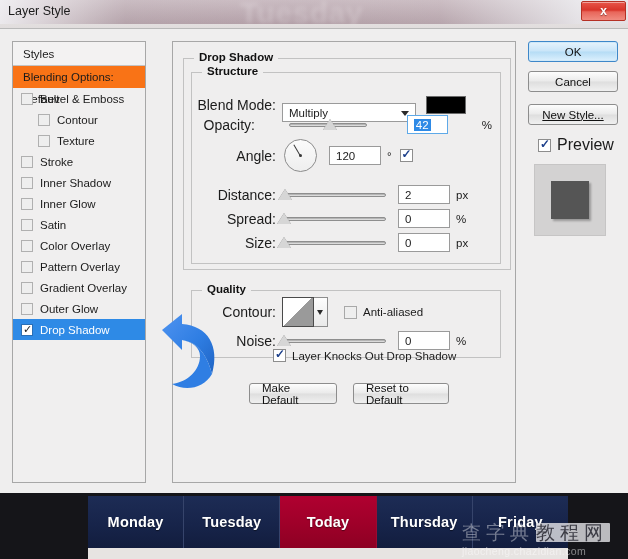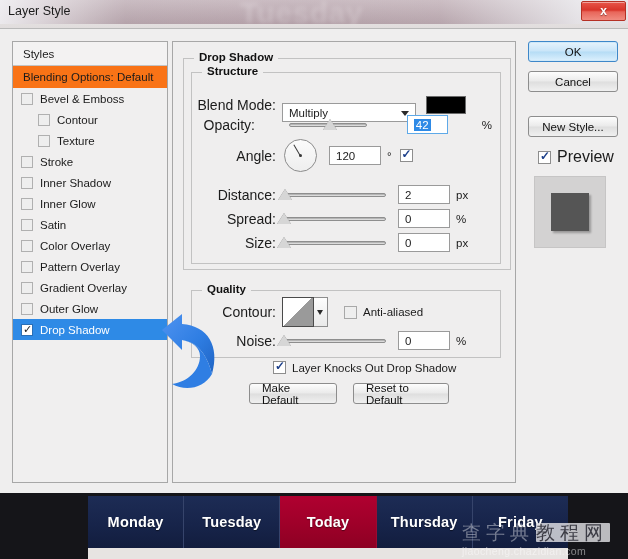--- a/index.html
+++ b/index.html
@@ -135,21 +135,21 @@
 
   #dialog-body {
     position: relative; width: 628px; height: 465px;
     background: #efeeee;
     border-top: 1px solid #b9b9b9;
   }
 
   
   #styles-panel {
     position: absolute; left: 12px; top: 12px;
-    width: 156px; height: 442px;
+    width: 134px; height: 442px;
     background: #f0efef;
     border: 1px solid #a7a7a7;
   }
   .styles-head {
     height: 24px; line-height: 24px; padding-left: 10px;
     font-size: 11.5px; color: #1b1b1b;
     border-bottom: 1px solid #c3c3c3;
     background: #f3f2f2;
   }
   .styles-blending {
@@ -546,35 +546,35 @@
             <div class="track"></div>
             <div class="thumb" style="left:-5px;"></div>
           </div>
           <div class="num-field" style="width:52px; margin-left:12px;">
             <span>0</span>
           </div>
           <div class="unit">%</div>
         </div>
       </div>
 
-      <div class="inline-check" style="position:absolute; left:100px; top:319px;">
+      <div class="inline-check" style="position:absolute; left:100px; top:307px;">
         <span class="cbx2 checked"></span>
         <span>Layer Knocks Out Drop Shadow</span>
       </div>
 
       <div style="position:absolute; left:76px; top:341px; display:flex; gap:16px;">
         <div class="btn" style="width:88px;">Make Default</div>
         <div class="btn" style="width:96px;">Reset to Default</div>
       </div>
     </div>
 
     <div id="right-col">
       <div class="btn primary">OK</div>
       <div class="btn" style="margin-top:9px;">Cancel</div>
-      <div class="btn" style="margin-top:24px;">New Style...</div>
+      <div class="btn" style="margin-top:12px;text-decoration:underline;">New Style...</div>
       <div id="preview-check">
         <span class="cbx2 checked"></span>
         <span>Preview</span>
       </div>
       <div id="preview-thumb">
         <div class="sq"></div>
       </div>
     </div>
 
   </div>

